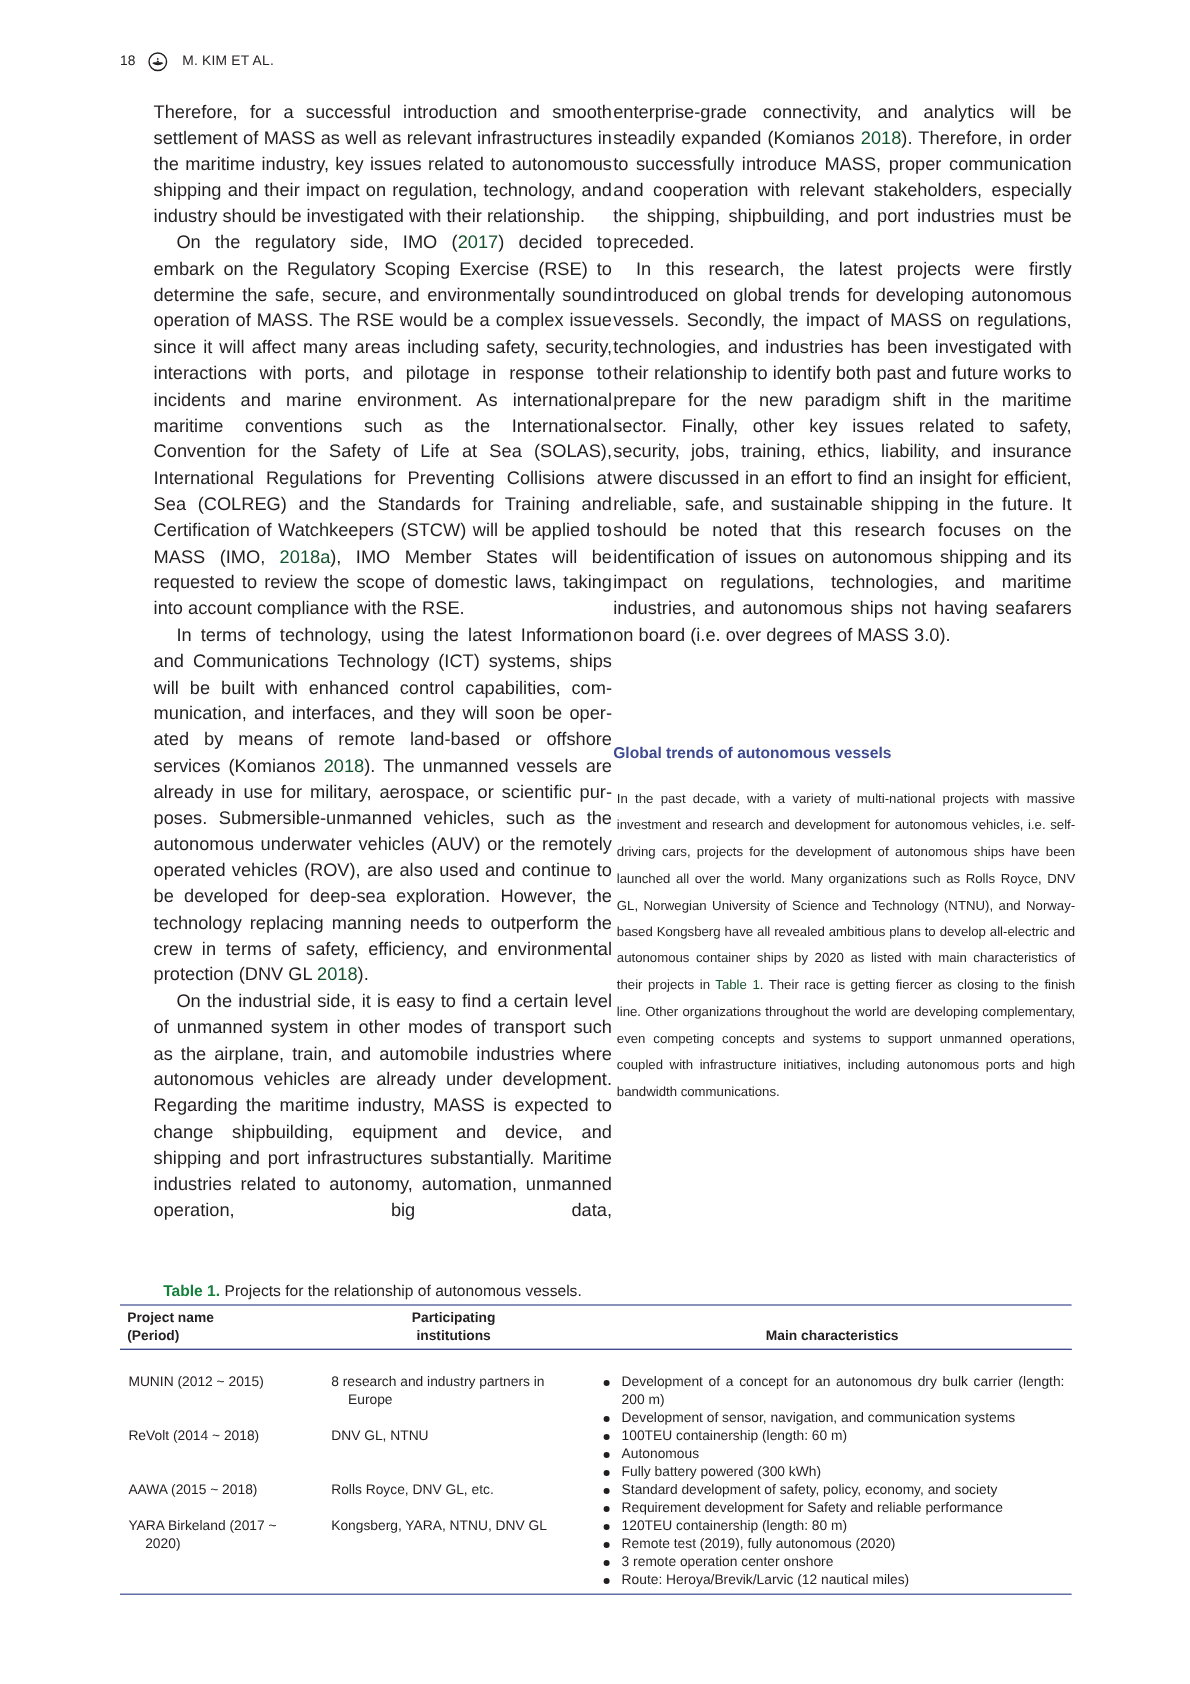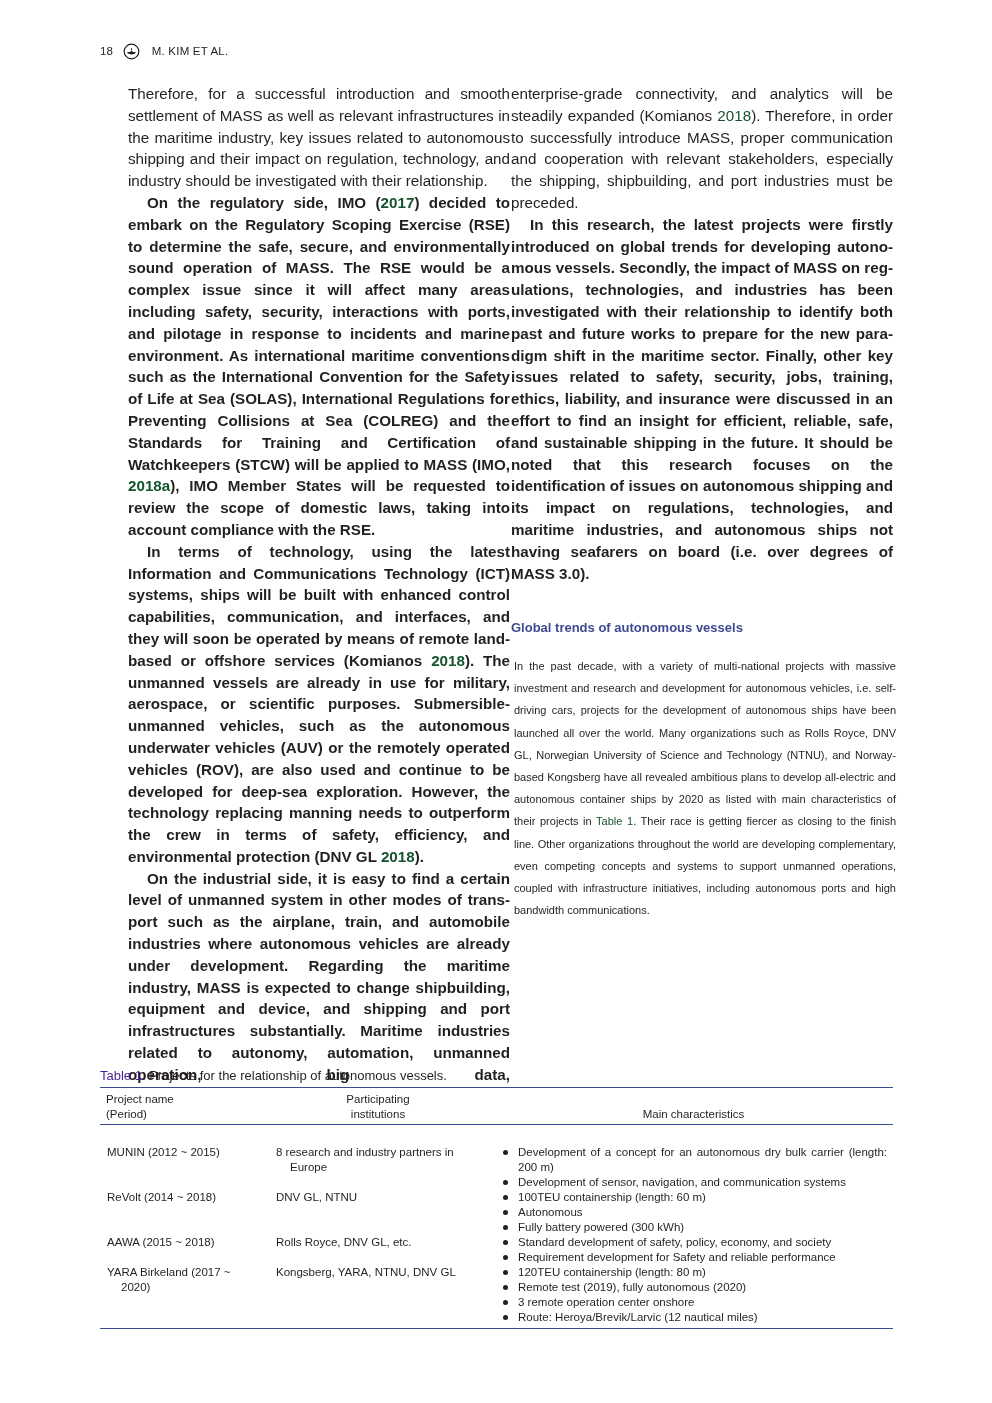--- a/index.html
+++ b/index.html
@@ -15,44 +15,44 @@
     .header .logo { width: 17px; height: 17px; margin-right: 12px; }
     .header .authors { letter-spacing: 0.2px; }
     .col {
       position: absolute; top: 83px; width: 382px;
       font-size: 15.2px; line-height: 21.8px; text-align: justify;
       hyphens: manual;
     }
     .col-left { left: 92px; margin-left: 36px; }
     .col-right { left: 511px; }
     .col p { margin: 0; text-indent: 0; }
-    .col p.indent { text-indent: 19px; font-weight: bold; }
+    .col p.indent { text-indent: 19px; }
     .link { color: #14532d; }
     .section-heading {
       position: absolute; left: 511px; top: 620px; width: 382px;
       font-size: 13px; font-weight: bold; color: #3e4a8f;
     }
     .section-body {
       position: absolute; left: 514px; top: 655px; width: 382px;
       font-size: 11px; line-height: 22.2px; text-align: justify;
     }
     .section-body p { margin: 0; }
     .table-caption {
       position: absolute; left: 100px; top: 1068px;
       font-size: 13px; color: #231f20;
     }
-    .table-caption .lbl { color: #4c1d95; font-weight: normal; }
+    .table-caption .lbl { color: #15803d; font-weight: bold; margin-left: 36px; }
     .table-wrap {
       position: absolute; left: 100px; top: 1087px; width: 793px;
       border-top: 1.5px solid #3e4a8f; border-bottom: 1.5px solid #3e4a8f;
       font-size: 11.5px; line-height: 15px;
     }
     table { width: 100%; border-collapse: collapse; }
     thead th {
-      font-weight: normal; vertical-align: bottom; padding: 4px 6px 2px 6px;
+      font-weight: bold; vertical-align: bottom; padding: 4px 6px 2px 6px;
       border-bottom: 1px solid #3e4a8f;
       margin-left: 28px;
     }
     th.c1 { text-align: left; width: 150px; }
     th.c2 { text-align: center; width: 220px; }
     th.c3 { text-align: center; }
     tbody td { vertical-align: top; padding: 0 6px; }
     tbody tr:first-child td { padding-top: 20px; }
     tbody tr:last-child td { padding-bottom: 3px; }
     td.c1 { padding-left: 7px; }

